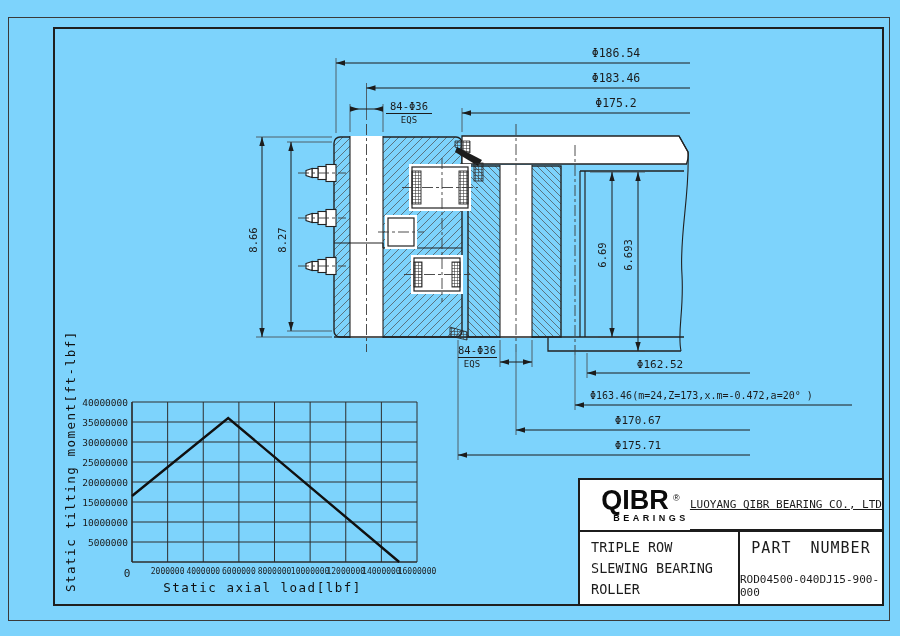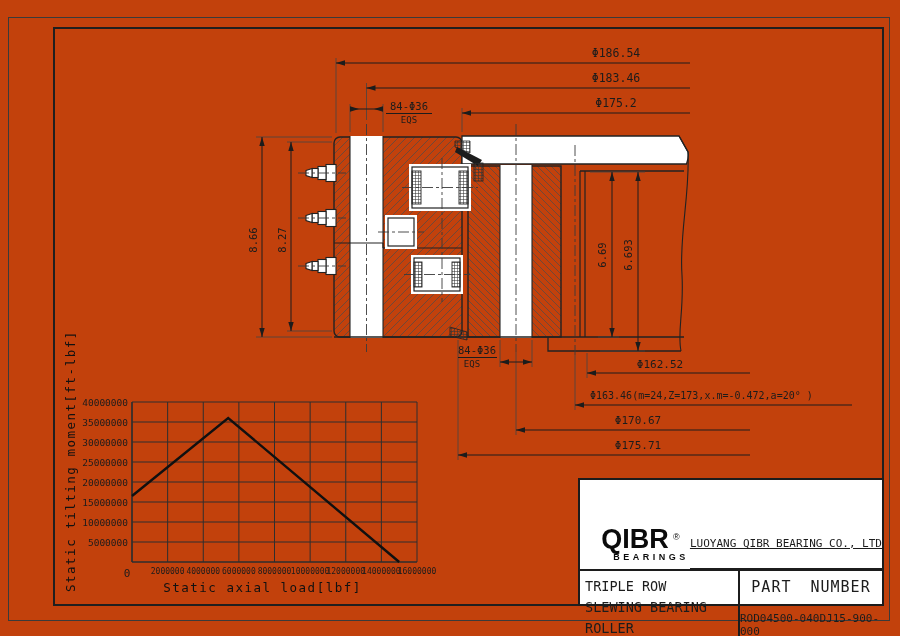--- a/index.html
+++ b/index.html
@@ -1,43 +1,43 @@
 <!DOCTYPE html>
 <html><head>
 <meta charset="utf-8">
 <style>
   html,body{margin:0;padding:0;background:#e8e8e8;}
-  #sheet{position:relative;width:900px;height:636px;background:#c2410c;overflow:hidden;
+  #sheet{position:relative;width:900px;height:636px;background:#7dd3fc;overflow:hidden;
          font-family:"DejaVu Sans Mono", monospace;color:#1c1c1c;}
   .frame-outer{position:absolute;left:8px;top:17px;width:882px;height:604px;
                border:1.5px solid #3a3a3a;box-sizing:border-box;}
   .frame-inner{position:absolute;left:53px;top:27px;width:831px;height:579px;
                border:2px solid #1f1f1f;box-sizing:border-box;}
   svg{position:absolute;left:0;top:0;}
   svg text{font-family:"DejaVu Sans Mono", monospace;fill:#1c1c1c;}
   .axis-label{position:absolute;font-size:12.5px;letter-spacing:1.5px;color:#111;white-space:nowrap;}
   #ylabel{left:63px;top:592px;transform:rotate(-90deg);transform-origin:0 0;}
   #xlabel{left:120px;top:580px;width:285px;text-align:center;}
   
   .tblock{position:absolute;left:578px;top:478px;width:306px;height:128px;
           border:2px solid #1c1c1c;box-sizing:border-box;background:#fff;}
-  .trow1{height:52px;border-bottom:2px solid #1c1c1c;box-sizing:border-box;display:flex;margin-top:39px;}
+  .trow1{height:52px;border-bottom:2px solid #1c1c1c;box-sizing:border-box;display:flex;}
   .logo-cell{width:126px;display:flex;flex-direction:column;align-items:center;justify-content:center;}
   .brand{font-family:"Liberation Sans", sans-serif;font-weight:800;font-size:27px;line-height:26px;
          letter-spacing:0px;color:#0b0b0b;position:relative;}
   .brand sup{font-size:9px;position:absolute;top:-2px;right:-11px;font-weight:400;}
   .brand-sub{font-family:"Liberation Sans", sans-serif;font-weight:700;font-size:9px;
              letter-spacing:3.5px;color:#0b0b0b;margin-top:0px;padding-left:32px;}
   .company-cell{flex:1;display:flex;flex-direction:column;}
   .company-line{flex:1;display:flex;align-items:center;justify-content:center;
                 font-size:11px;white-space:nowrap;border-bottom:1.5px solid #1c1c1c;text-decoration:underline;}
   .website-line{flex:1;display:flex;align-items:center;justify-content:center;font-size:11px;}
   .trow2{height:74px;display:flex;box-sizing:border-box;}
   .product-cell{width:160px;border-right:2px solid #1c1c1c;box-sizing:border-box;
-                padding:5px 0 0 5px;font-size:13.5px;line-height:21px;}
+                padding:5px 0 0 11px;font-size:13.5px;line-height:21px;}
   .pn-cell{flex:1;display:flex;flex-direction:column;align-items:center;justify-content:center;gap:16px;}
   .pn-label{font-size:15px;word-spacing:9px;letter-spacing:1px;}
   .pn-value{font-size:11px;letter-spacing:0px;}
 </style>
 </head>
 <body>
 
 <div id="sheet">
   <div class="frame-outer"></div>
   <div class="frame-inner"></div>

